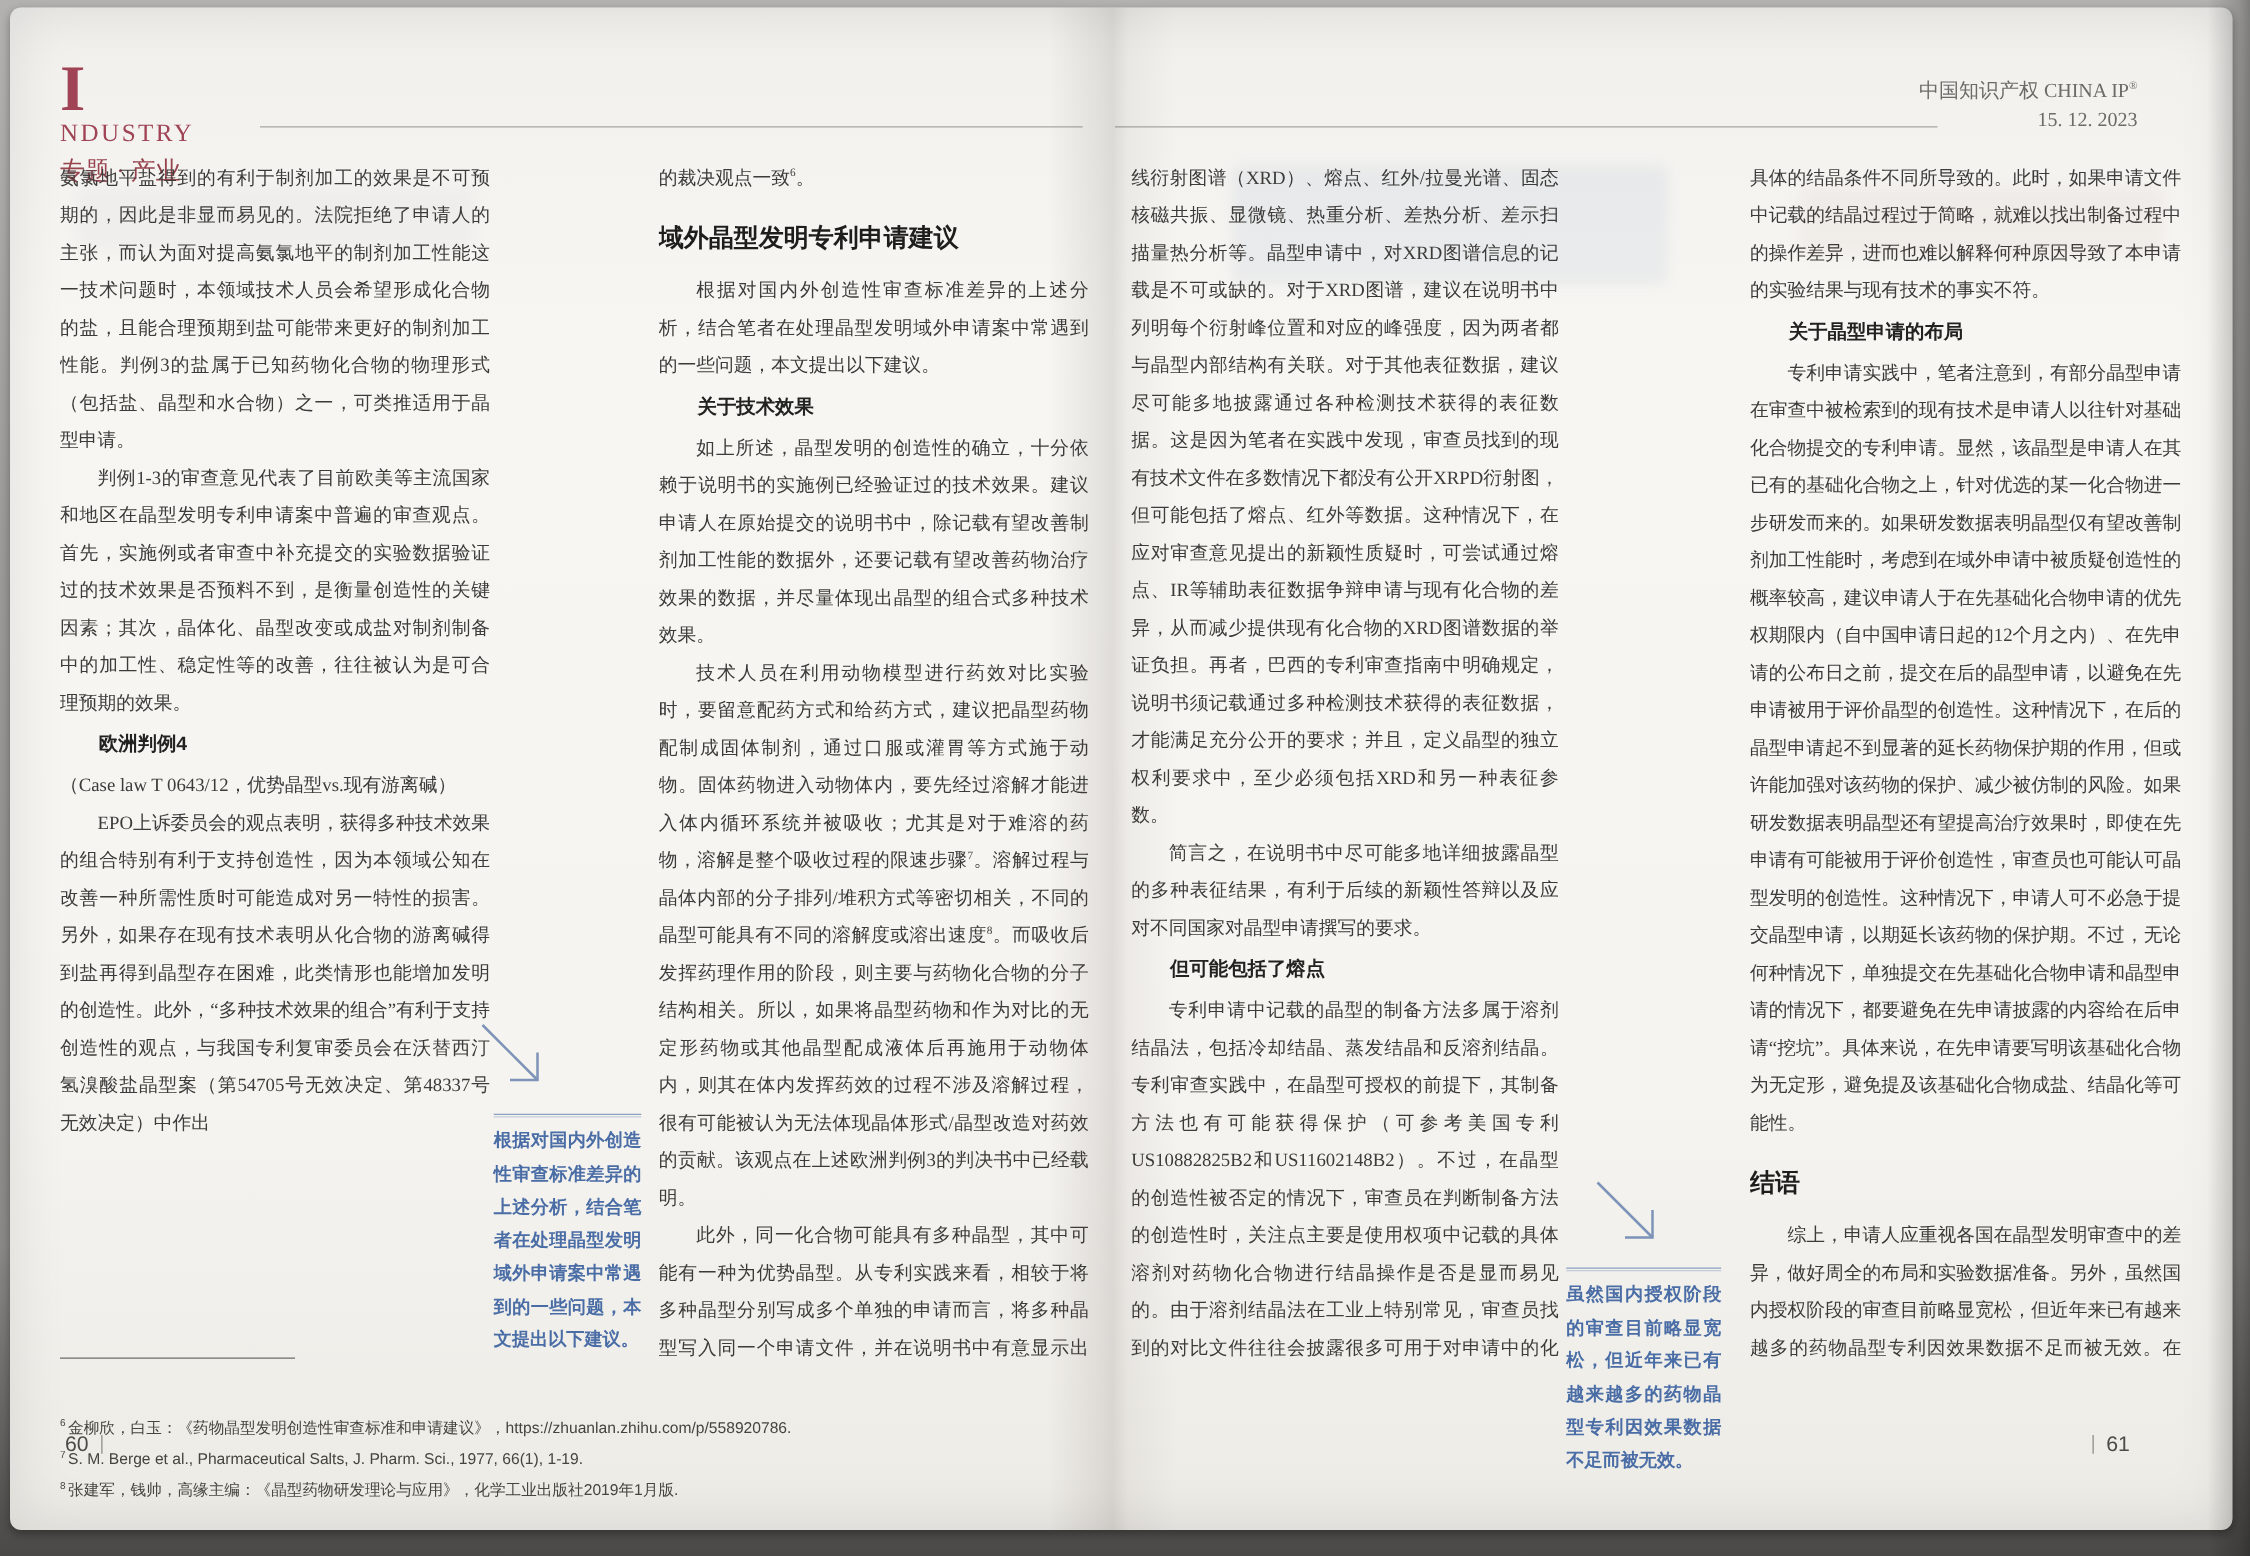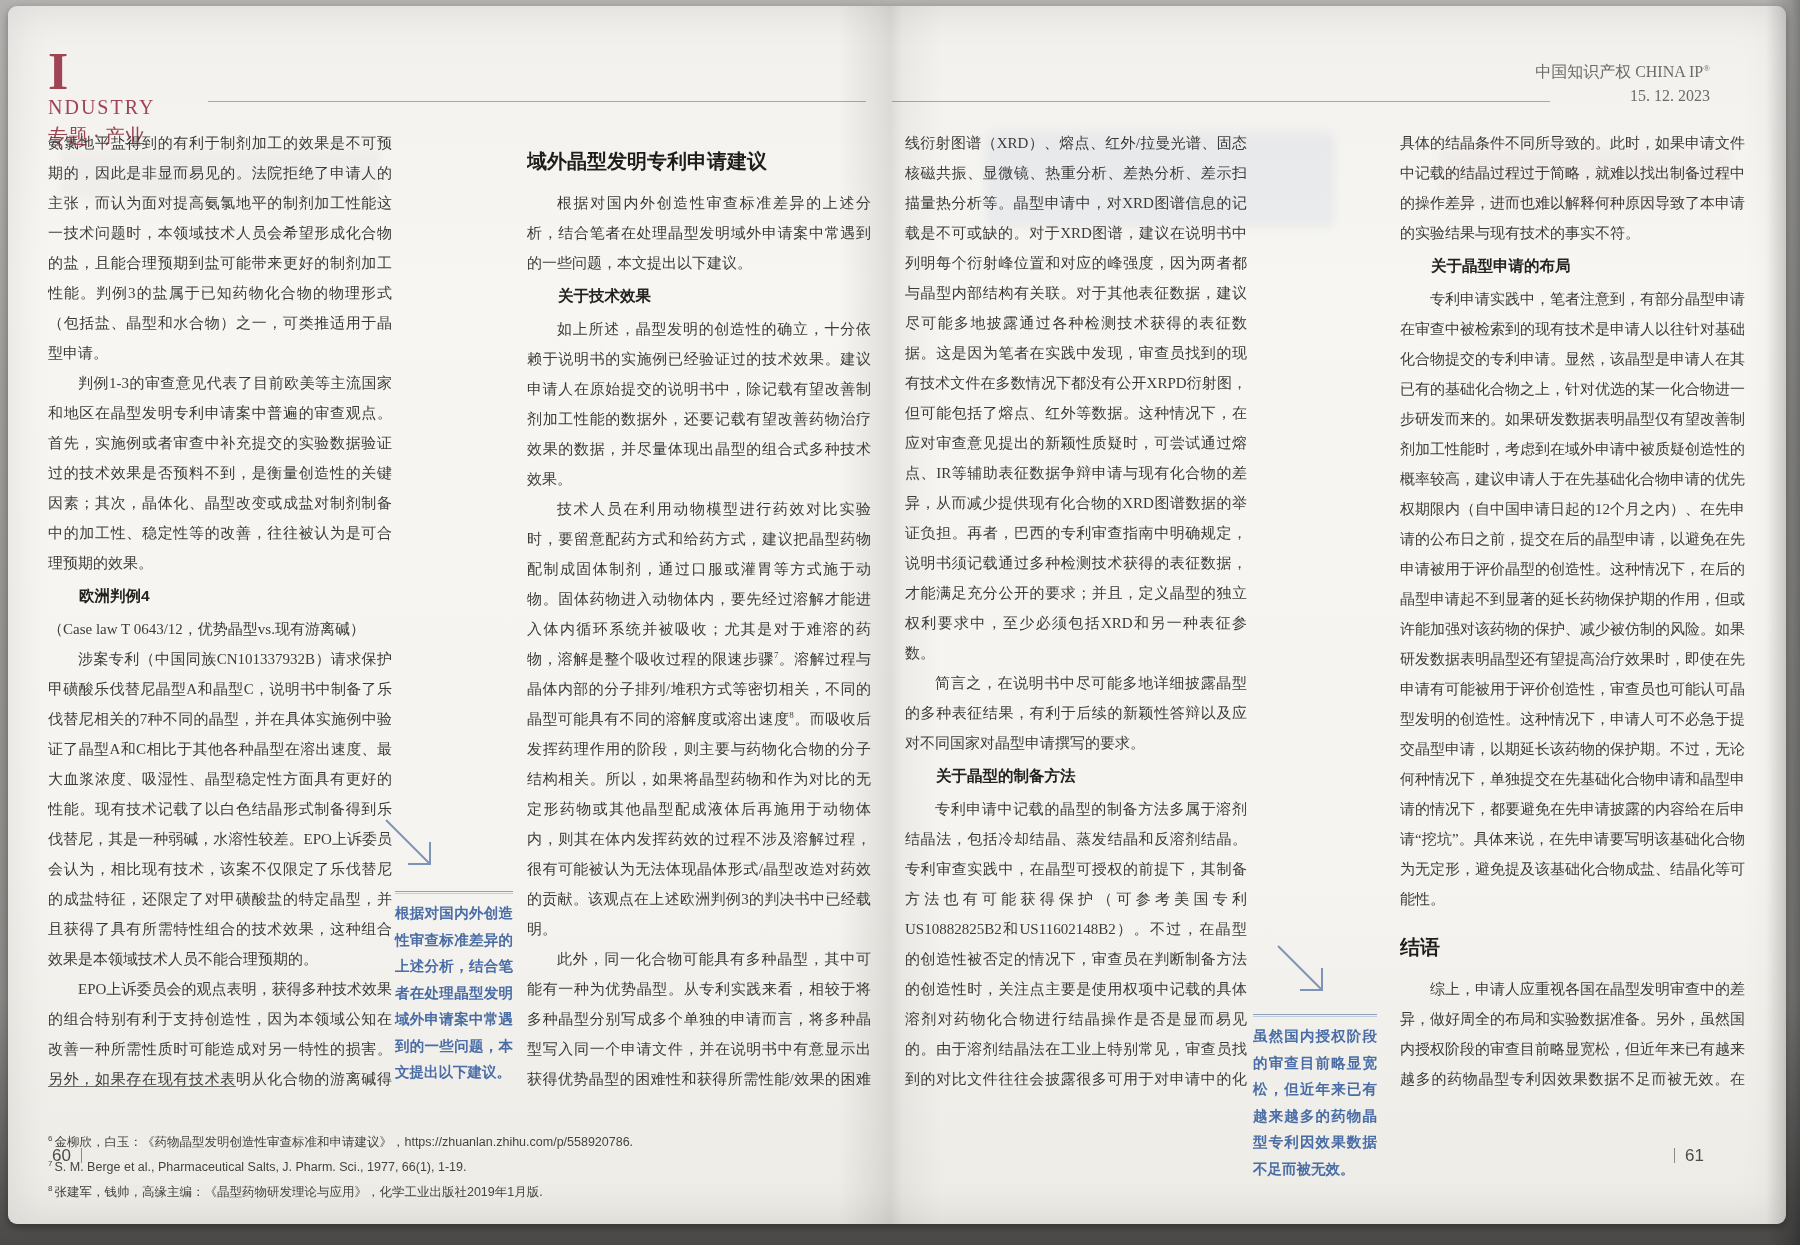--- a/index.html
+++ b/index.html
@@ -99,35 +99,35 @@
   <div class="hdr-right">
     <div><span>中国知识产权 CHINA IP</span><sup>®</sup></div>
     <div>15. 12. 2023</div>
   </div>
 
   <div class="col c1">
       <p class="">氨氯地平盐得到的有利于制剂加工的效果是不可预期的，因此是非显而易见的。法院拒绝了申请人的主张，而认为面对提高氨氯地平的制剂加工性能这一技术问题时，本领域技术人员会希望形成化合物的盐，且能合理预期到盐可能带来更好的制剂加工性能。判例3的盐属于已知药物化合物的物理形式（包括盐、晶型和水合物）之一，可类推适用于晶型申请。</p>
       <p class="ind">判例1-3的审查意见代表了目前欧美等主流国家和地区在晶型发明专利申请案中普遍的审查观点。首先，实施例或者审查中补充提交的实验数据验证过的技术效果是否预料不到，是衡量创造性的关键因素；其次，晶体化、晶型改变或成盐对制剂制备中的加工性、稳定性等的改善，往往被认为是可合理预期的效果。</p>
       <div class="h3">欧洲判例4</div>
       <p class="">（Case law T 0643/12，优势晶型vs.现有游离碱）</p>
-      <p class="ind">涉案专利（中国同族CN101337932B）请求保护甲磺酸乐伐替尼晶型A和晶型C，说明书中制备了乐伐替尼相关的7种不同的晶型，并在具体实施例中验证了晶型A和C相比于其他各种晶型在溶出速度、最大血浆浓度、吸湿性、晶型稳定性方面具有更好的性能。现有技术记载了以白色结晶形式制备得到乐伐替尼，其是一种弱碱，水溶性较差。EPO上诉委员会认为，相比现有技术，该案不仅限定了乐伐替尼的成盐特征，还限定了对甲磺酸盐的特定晶型，并且获得了具有所需特性组合的技术效果，这种组合效果是本领域技术人员不能合理预期的。</p>
       <p class="ind">EPO上诉委员会的观点表明，获得多种技术效果的组合特别有利于支持创造性，因为本领域公知在改善一种所需性质时可能造成对另一特性的损害。另外，如果存在现有技术表明从化合物的游离碱得到盐再得到晶型存在困难，此类情形也能增加发明的创造性。此外，“多种技术效果的组合”有利于支持创造性的观点，与我国专利复审委员会在沃替西汀氢溴酸盐晶型案（第54705号无效决定、第48337号无效决定）中作出</p>
     </div>
   <div class="col c2">
+      <p class="">的裁决观点一致<sup>6</sup>。</p>
       <div class="h2">域外晶型发明专利申请建议</div>
       <p class="ind">根据对国内外创造性审查标准差异的上述分析，结合笔者在处理晶型发明域外申请案中常遇到的一些问题，本文提出以下建议。</p>
       <div class="h3">关于技术效果</div>
       <p class="ind">如上所述，晶型发明的创造性的确立，十分依赖于说明书的实施例已经验证过的技术效果。建议申请人在原始提交的说明书中，除记载有望改善制剂加工性能的数据外，还要记载有望改善药物治疗效果的数据，并尽量体现出晶型的组合式多种技术效果。</p>
       <p class="ind">技术人员在利用动物模型进行药效对比实验时，要留意配药方式和给药方式，建议把晶型药物配制成固体制剂，通过口服或灌胃等方式施于动物。固体药物进入动物体内，要先经过溶解才能进入体内循环系统并被吸收；尤其是对于难溶的药物，溶解是整个吸收过程的限速步骤<sup>7</sup>。溶解过程与晶体内部的分子排列/堆积方式等密切相关，不同的晶型可能具有不同的溶解度或溶出速度<sup>8</sup>。而吸收后发挥药理作用的阶段，则主要与药物化合物的分子结构相关。所以，如果将晶型药物和作为对比的无定形药物或其他晶型配成液体后再施用于动物体内，则其在体内发挥药效的过程不涉及溶解过程，很有可能被认为无法体现晶体形式/晶型改造对药效的贡献。该观点在上述欧洲判例3的判决书中已经载明。</p>
       <p class="ind">此外，同一化合物可能具有多种晶型，其中可能有一种为优势晶型。从专利实践来看，相较于将多种晶型分别写成多个单独的申请而言，将多种晶型写入同一个申请文件，并在说明书中有意显示出获得优势晶型的困难性和获得所需性能/效果的困难性，更有利于获得优势晶型的授权，也有利于节省申请费用。</p>
     </div>
   <div class="col c3">
       <p class="">线衍射图谱（XRD）、熔点、红外/拉曼光谱、固态核磁共振、显微镜、热重分析、差热分析、差示扫描量热分析等。晶型申请中，对XRD图谱信息的记载是不可或缺的。对于XRD图谱，建议在说明书中列明每个衍射峰位置和对应的峰强度，因为两者都与晶型内部结构有关联。对于其他表征数据，建议尽可能多地披露通过各种检测技术获得的表征数据。这是因为笔者在实践中发现，审查员找到的现有技术文件在多数情况下都没有公开XRPD衍射图，但可能包括了熔点、红外等数据。这种情况下，在应对审查意见提出的新颖性质疑时，可尝试通过熔点、IR等辅助表征数据争辩申请与现有化合物的差异，从而减少提供现有化合物的XRD图谱数据的举证负担。再者，巴西的专利审查指南中明确规定，说明书须记载通过多种检测技术获得的表征数据，才能满足充分公开的要求；并且，定义晶型的独立权利要求中，至少必须包括XRD和另一种表征参数。</p>
       <p class="ind">简言之，在说明书中尽可能多地详细披露晶型的多种表征结果，有利于后续的新颖性答辩以及应对不同国家对晶型申请撰写的要求。</p>
-      <div class="h3">关于晶型的制备方法</div>
+      <div class="h3">但可能包括了熔点</div>
       <p class="ind">专利申请中记载的晶型的制备方法多属于溶剂结晶法，包括冷却结晶、蒸发结晶和反溶剂结晶。专利审查实践中，在晶型可授权的前提下，其制备方法也有可能获得保护（可参考美国专利US10882825B2和US11602148B2）。不过，在晶型的创造性被否定的情况下，审查员在判断制备方法的创造性时，关注点主要是使用权项中记载的具体溶剂对药物化合物进行结晶操作是否是显而易见的。由于溶剂结晶法在工业上特别常见，审查员找到的对比文件往往会披露很多可用于对申请中的化合物进行结晶的溶剂，使得制备方法自身的创造性很难被认可。</p>
     </div>
   <div class="col c4">
       <p class="">具体的结晶条件不同所导致的。此时，如果申请文件中记载的结晶过程过于简略，就难以找出制备过程中的操作差异，进而也难以解释何种原因导致了本申请的实验结果与现有技术的事实不符。</p>
       <div class="h3">关于晶型申请的布局</div>
       <p class="ind">专利申请实践中，笔者注意到，有部分晶型申请在审查中被检索到的现有技术是申请人以往针对基础化合物提交的专利申请。显然，该晶型是申请人在其已有的基础化合物之上，针对优选的某一化合物进一步研发而来的。如果研发数据表明晶型仅有望改善制剂加工性能时，考虑到在域外申请中被质疑创造性的概率较高，建议申请人于在先基础化合物申请的优先权期限内（自中国申请日起的12个月之内）、在先申请的公布日之前，提交在后的晶型申请，以避免在先申请被用于评价晶型的创造性。这种情况下，在后的晶型申请起不到显著的延长药物保护期的作用，但或许能加强对该药物的保护、减少被仿制的风险。如果研发数据表明晶型还有望提高治疗效果时，即使在先申请有可能被用于评价创造性，审查员也可能认可晶型发明的创造性。这种情况下，申请人可不必急于提交晶型申请，以期延长该药物的保护期。不过，无论何种情况下，单独提交在先基础化合物申请和晶型申请的情况下，都要避免在先申请披露的内容给在后申请“挖坑”。具体来说，在先申请要写明该基础化合物为无定形，避免提及该基础化合物成盐、结晶化等可能性。</p>
       <div class="h2">结语</div>
       <p class="ind">综上，申请人应重视各国在晶型发明审查中的差异，做好周全的布局和实验数据准备。另外，虽然国内授权阶段的审查目前略显宽松，但近年来已有越来越多的药物晶型专利因效果数据不足而被无效。在2011年的“溴化替托品单水合物晶体”发明专利权无效行政纠纷案[（2011）知行字第86号]判决中，最高人民法院的观点也表明，与稳定性相关的技术效果不容易达到“预料不到的”程度。所以，从有利于获得授权及维持专利权稳定的角度而言，申请人都有必要尽可能在原始申请文件中记载有望提高药物治疗效果的对比数据。 </p>
     </div>
 

